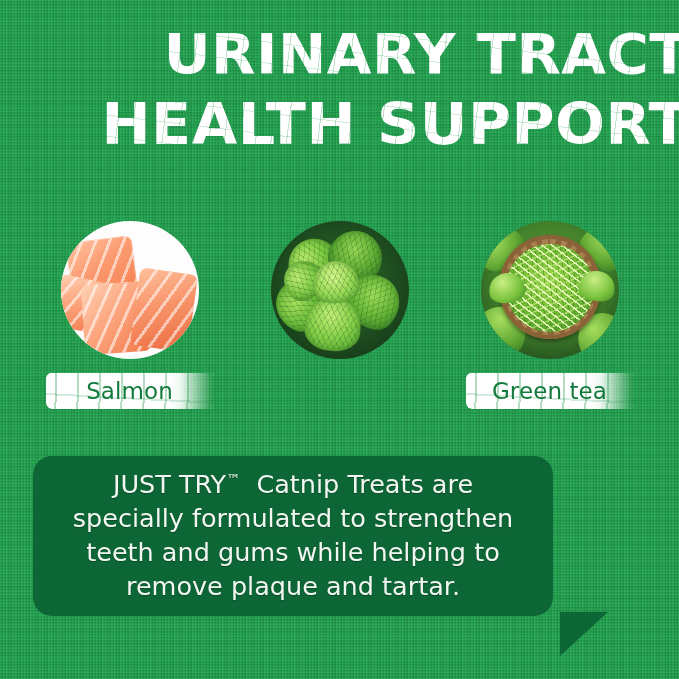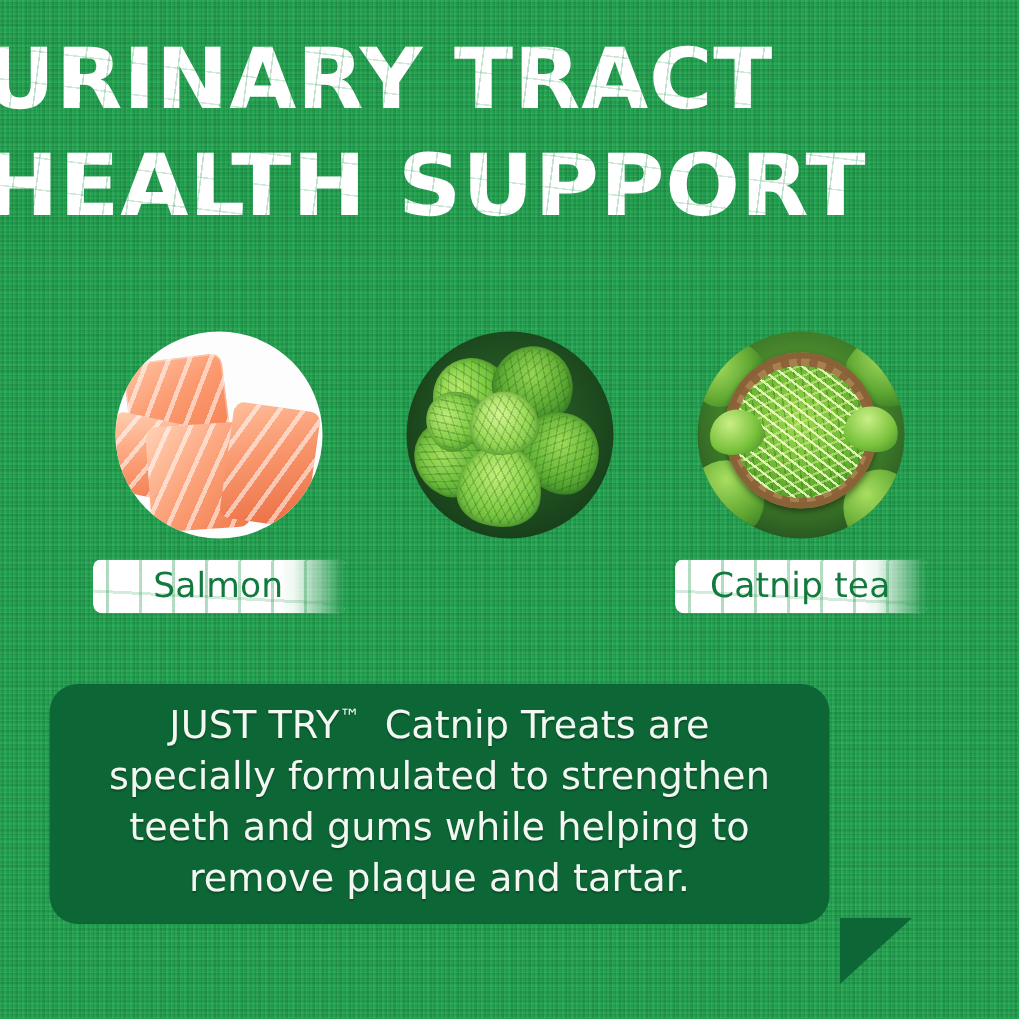--- a/index.html
+++ b/index.html
@@ -23,21 +23,21 @@
       repeating-linear-gradient(90deg, rgba(0,0,0,.055) 0px, rgba(0,0,0,.055) 1px, rgba(255,255,255,.05) 1px, rgba(255,255,255,.05) 2px, rgba(0,0,0,0) 2px, rgba(0,0,0,0) 3px),
       repeating-linear-gradient(90deg, rgba(0,0,0,.035) 0px, rgba(0,0,0,.035) 4px, rgba(0,0,0,0) 4px, rgba(0,0,0,0) 9px),
       repeating-linear-gradient(0deg, rgba(0,0,0,.03) 0px, rgba(0,0,0,.03) 5px, rgba(0,0,0,0) 5px, rgba(0,0,0,0) 11px);
     pointer-events:none;
     z-index:0;
   }
 
   
   .headline{
     position:absolute;left:0;right:0;top:26px;
-    text-align:left;z-index:3;
+    text-align:right;z-index:3;
     pointer-events:none;
   }
   .headline-line{
     display:block;
     color:#ffffff;
     font-weight:bold;
     font-family:"DejaVu Sans", sans-serif;
     letter-spacing:.5px;
     line-height:1.0;
     text-transform:uppercase;
@@ -56,21 +56,21 @@
        repeating-linear-gradient(97deg, #000 0 6px, rgba(0,0,0,.72) 6px 7px, #000 7px 15px),
        repeating-linear-gradient(7deg, #000 0 9px, rgba(0,0,0,.78) 9px 10px, #000 10px 21px);
     mask-composite:intersect;
   }
   .hl1{ font-size:56px; transform:scaleX(1.03); }
   .hl2{ font-size:57px; margin-top:14px; transform:scaleX(1.03); }
 
   
   .ingredients{
     position:absolute;top:221px;left:0;right:0;
-    display:flex;justify-content:center;gap:56px;
+    display:flex;justify-content:center;gap:72px;
     z-index:3;
   }
   .ingredient{ width:138px; display:flex; flex-direction:column; align-items:center; }
 
   .circle{
     width:138px;height:138px;border-radius:50%;
     overflow:hidden;position:relative;
     flex:0 0 auto;
   }
 
@@ -258,21 +258,21 @@
         <div class="tleaf tl1"></div>
           <div class="tleaf tl2"></div>
           <div class="tleaf tl3"></div>
         <div class="tleaf tl4"></div>
         <div class="basket"></div>
         <div class="tleaf tl5"></div>
           <div class="tleaf tl6"></div>
       </div>
       <div class="label-wrap">
         <div class="label-brush"></div>
-        <span class="label-text">Catnip tea</span>
+        <span class="label-text">Green tea</span>
       </div>
     </div>
 
   </div>
 
   <div class="bubble-tail2"></div>
   <div class="bubble">
     <div class="bubble-text">
       <span>JUST TRY</span><span class="tm">™</span>&nbsp;
       <span>Catnip Treats are specially formulated to strengthen teeth and gums while helping to remove plaque and tartar.</span>

